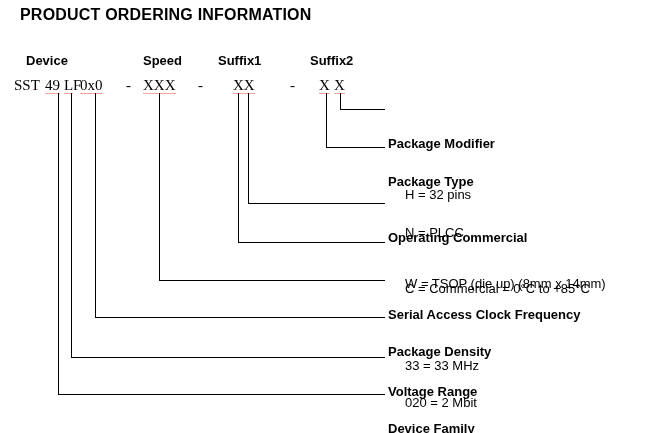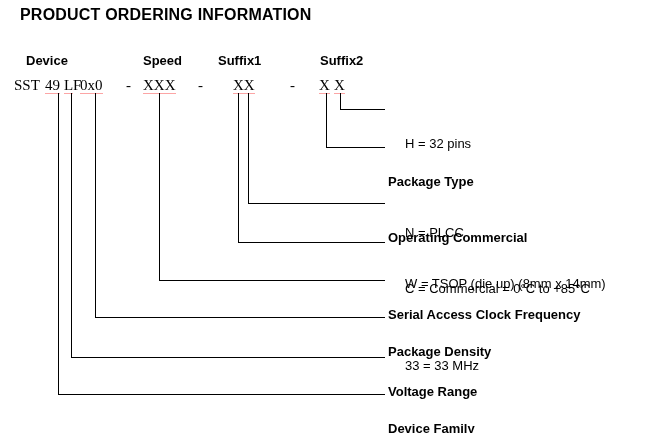--- a/index.html
+++ b/index.html
@@ -27,21 +27,21 @@
 </head>
 <body>
 
 <div class="canvas">
 
   <h1 class="title">PRODUCT ORDERING INFORMATION</h1>
 
   <div class="col-header" style="left:26px">Device</div>
   <div class="col-header" style="left:143px">Speed</div>
   <div class="col-header" style="left:218px">Suffix1</div>
-  <div class="col-header" style="left:320px">Suffix2</div>
+  <div class="col-header" style="left:310px">Suffix2</div>
 
   <span class="pn" style="left:14px">SST</span>
   <span class="pn u" style="left:45px">49</span>
   <span class="pn u" style="left:64px">L</span>
   <span class="pn" style="left:73px">F</span>
   <span class="pn u" style="left:80px">0x0</span>
   <span class="pn" style="left:126px">-</span>
   <span class="pn u" style="left:143px">XXX</span>
   <span class="pn" style="left:198px">-</span>
   <span class="pn u" style="left:233px">XX</span>
@@ -61,20 +61,21 @@
   <div class="hline" style="left:340px;top:109px;width:45px"></div>
   <div class="hline" style="left:326px;top:147px;width:59px"></div>
   <div class="hline" style="left:248px;top:203px;width:137px"></div>
   <div class="hline" style="left:238px;top:242px;width:147px"></div>
   <div class="hline" style="left:159px;top:280px;width:226px"></div>
   <div class="hline" style="left:95px;top:317px;width:290px"></div>
   <div class="hline" style="left:71px;top:357px;width:314px"></div>
   <div class="hline" style="left:58px;top:394px;width:327px"></div>
 
   <div class="field" style="top:101px">
+    <div class="fname">Package Modifier</div>
     <div class="fval">H = 32 pins</div>
   </div>
 
   <div class="field" style="top:139px">
     <div class="fname">Package Type</div>
     <div class="fval">N = PLCC</div>
     <div class="fval">W = TSOP (die up) (8mm x 14mm)</div>
   </div>
 
   <div class="field" style="top:195px">
@@ -83,20 +84,21 @@
   </div>
 
 
   <div class="field" style="top:272px">
     <div class="fname">Serial Access Clock Frequency</div>
     <div class="fval">33 = 33 MHz</div>
   </div>
 
   <div class="field" style="top:309px">
     <div class="fname">Package Density</div>
+    <div class="fval">020 = 2 Mbit</div>
   </div>
 
   <div class="field" style="top:349px">
     <div class="fname">Voltage Range</div>
     
   </div>
 
   <div class="field" style="top:386px">
     <div class="fname">Device Family</div>
   </div>

